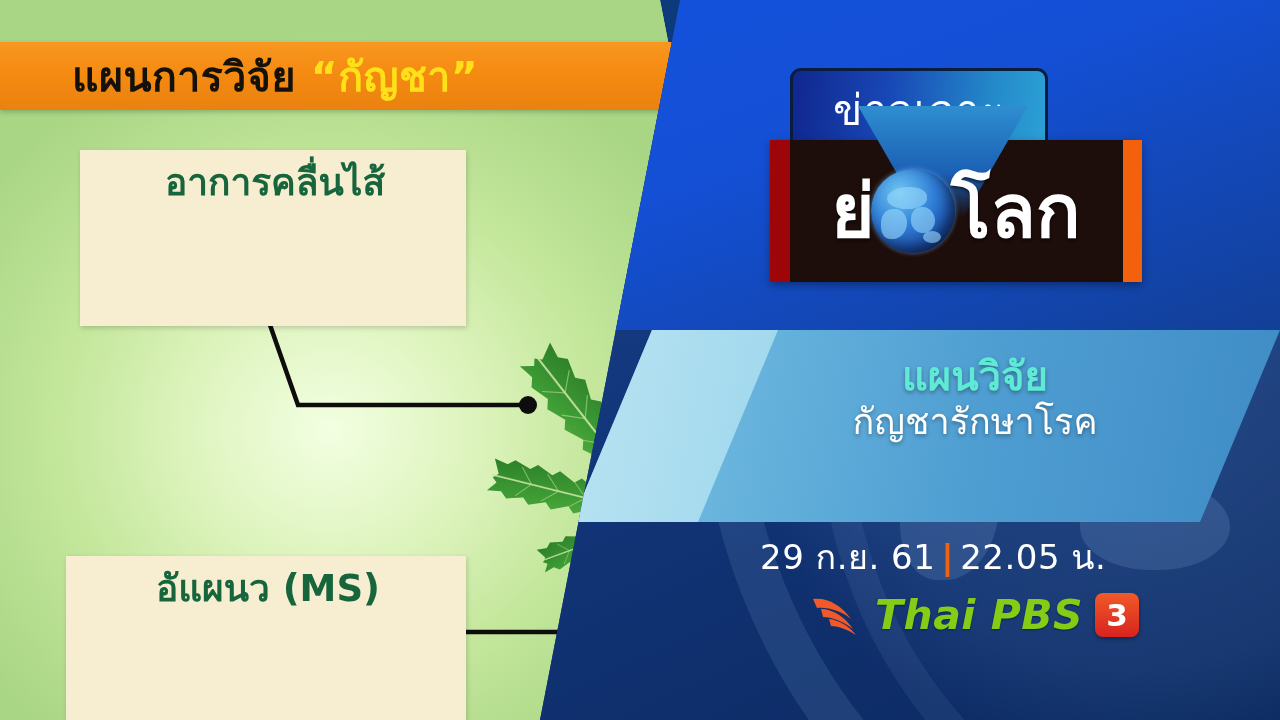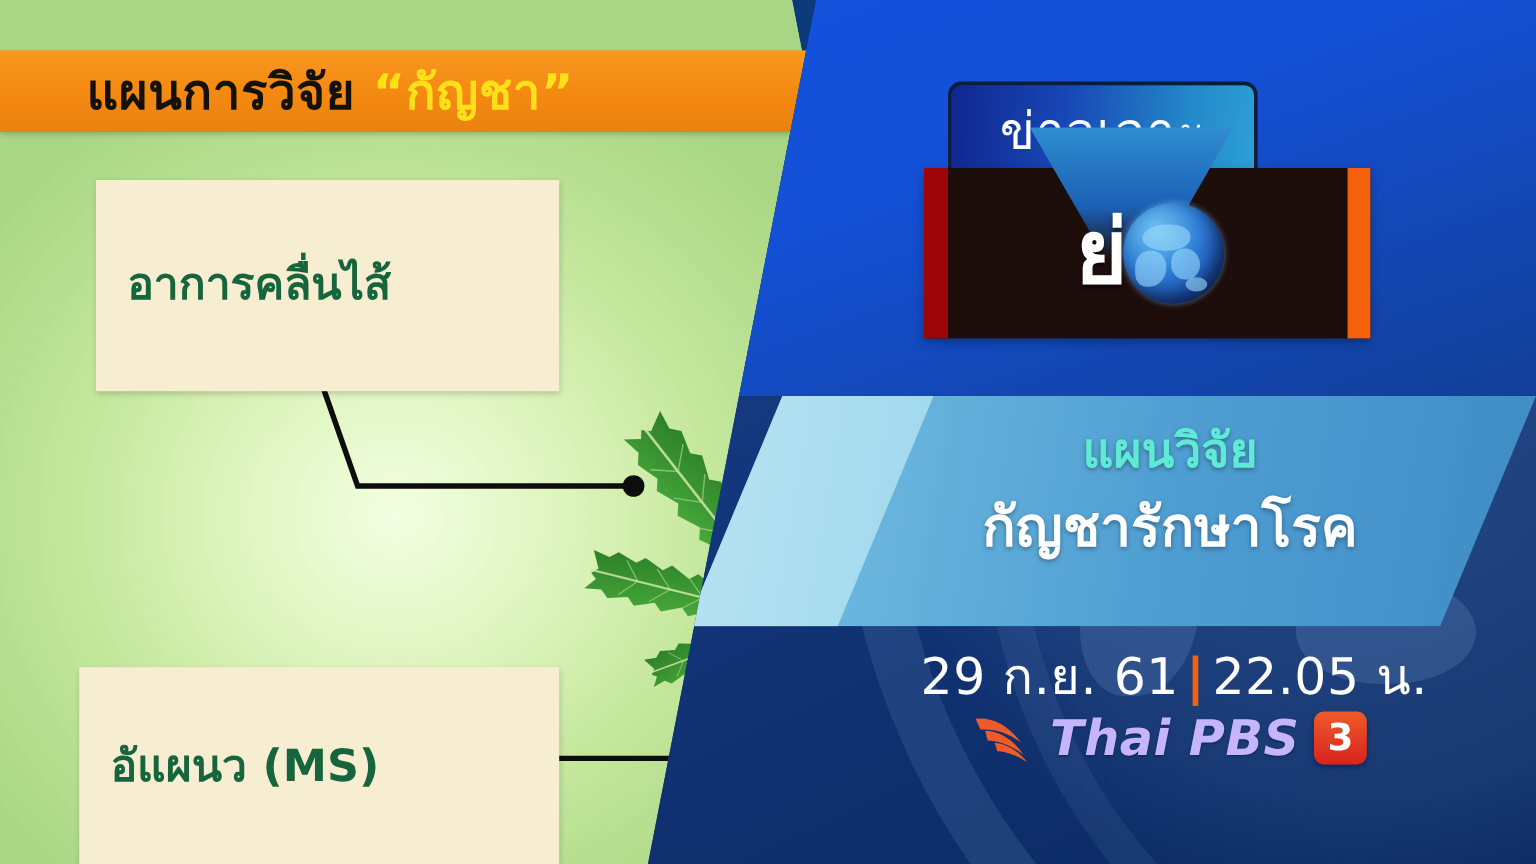--- a/index.html
+++ b/index.html
@@ -21,21 +21,21 @@
   
   .orange-band{position:absolute;left:0;top:42px;width:740px;height:68px;
     background:linear-gradient(180deg,#f8971f 0%,#f58a11 48%,#ea8210 100%);
     box-shadow:0 2px 5px rgba(0,0,0,.22);}
   .orange-band .txt{position:absolute;left:72px;top:50%;transform:translateY(-50%);
     white-space:nowrap;font-size:41px;font-weight:700;color:#14100a;letter-spacing:.5px;text-align:right;}
   .orange-band .q{color:#ffe11a;}
 
   
   .callout{position:absolute;background:#f7eed2;box-shadow:1px 2px 5px rgba(0,0,0,.18);
-    display:flex;flex-direction:column;justify-content:center;align-items:flex-start;
+    display:flex;flex-direction:row;justify-content:center;align-items:flex-start;
     padding:12px 22px 14px 26px;box-sizing:border-box;}
   .callout .l{color:#17653c;font-size:37px;font-weight:700;line-height:1.16;white-space:nowrap;}
   #callout-1{left:80px;top:150px;width:386px;height:176px;}
   #callout-2{left:66px;top:556px;width:400px;height:168px;}
 
   
   svg.leader{position:absolute;left:0;top:0;width:800px;height:720px;overflow:visible;}
 
   
   .leaf-wrap{position:absolute;left:410px;top:165px;width:330px;height:500px;}
@@ -82,29 +82,29 @@
   .yolok-text{position:absolute;left:0;top:0;width:100%;height:100%;
     display:flex;align-items:center;justify-content:center;gap:0px;}
   .yolok-text .w{color:#fff;font-size:74px;font-weight:700;line-height:1;
     text-shadow:0 2px 3px rgba(0,0,0,.6);}
   .globe-ico{position:relative;width:84px;height:84px;border-radius:50%;margin:0 -4px;
     background:radial-gradient(circle at 34% 28%,#6fc6f2 0%,#2f7ed6 42%,#1b4ba6 72%,#0d2c6e 100%);
     box-shadow:inset -5px -6px 12px rgba(0,0,0,.45),0 0 5px rgba(120,190,245,.6);overflow:hidden;}
   .globe-ico .cont{position:absolute;background:rgba(150,215,250,.62);}
 
   
-  .datetime{position:absolute;left:760px;top:530px;width:430px;text-align:right;
-    color:#fff;font-size:42px;letter-spacing:.5px;white-space:nowrap;}
+  .datetime{position:absolute;left:760px;top:530px;width:430px;text-align:left;
+    color:#fff;font-size:34px;letter-spacing:.5px;white-space:nowrap;}
   .datetime .sep{color:#f4610d;margin:0 6px;font-weight:700;}
 
   
   .pbs{position:absolute;left:760px;top:584px;width:430px;height:62px;
     display:flex;align-items:center;justify-content:center;gap:12px;}
   .pbs .bird{position:relative;width:52px;height:44px;}
-  .pbs .name{color:#c4b5fd;font-size:41px;font-weight:700;font-style:italic;letter-spacing:.5px;
+  .pbs .name{color:#84cc16;font-size:41px;font-weight:700;font-style:italic;letter-spacing:.5px;
     text-shadow:0 1px 2px rgba(0,0,0,.4);}
   .pbs .ch3{width:44px;height:44px;border-radius:8px;
     background:linear-gradient(180deg,#f05a28 0%,#d8231f 100%);
     display:flex;align-items:center;justify-content:center;
     color:#fff;font-size:31px;font-weight:700;box-shadow:0 2px 4px rgba(0,0,0,.35);}
 </style>
 </head>
 <body>
 
 <div id="stage">
@@ -216,27 +216,28 @@
       <div class="orangebar"></div>
       <div class="beam"></div>
       <div class="yolok-text">
         <span class="w">ย่</span>
         <span class="globe-ico">
           <span class="cont" style="left:16px;top:18px;width:40px;height:22px;border-radius:55% 45% 50% 50%;"></span>
           <span class="cont" style="left:10px;top:40px;width:26px;height:30px;border-radius:50% 50% 60% 40%;"></span>
           <span class="cont" style="left:40px;top:38px;width:24px;height:26px;border-radius:45% 55% 50% 50%;"></span>
           <span class="cont" style="left:52px;top:62px;width:18px;height:12px;border-radius:50%;"></span>
         </span>
+        <span class="w">โลก</span>
       </div>
     </div>
   </div>
 
   <div style="position:absolute;left:760px;top:352px;width:430px;text-align:center;">
     <div style="color:#5eead4;font-size:40px;font-weight:700;line-height:1.2;text-shadow:0 2px 4px rgba(0,0,0,.35);">แผนวิจัย</div>
-    <div style="color:#fff;font-size:46px;font-weight:700;line-height:1.2;text-shadow:0 2px 4px rgba(0,0,0,.35);margin-top:12px;">กัญชารักษาโรค</div>
+    <div style="color:#fff;font-size:36px;font-weight:400;line-height:1.2;text-shadow:0 2px 4px rgba(0,0,0,.35);">กัญชารักษาโรค</div>
   </div>
 
   <div class="datetime">
     <span>29 ก.ย. 61</span><span class="sep">|</span><span>22.05 น.</span>
   </div>
 
   <div class="pbs">
     <span class="bird">
       <svg viewBox="0 0 52 44" width="52" height="44" xmlns="http://www.w3.org/2000/svg">
         <path d="M2,6 C16,4 30,12 40,26 C30,18 18,14 6,15 Z" fill="#f05a28"></path>

